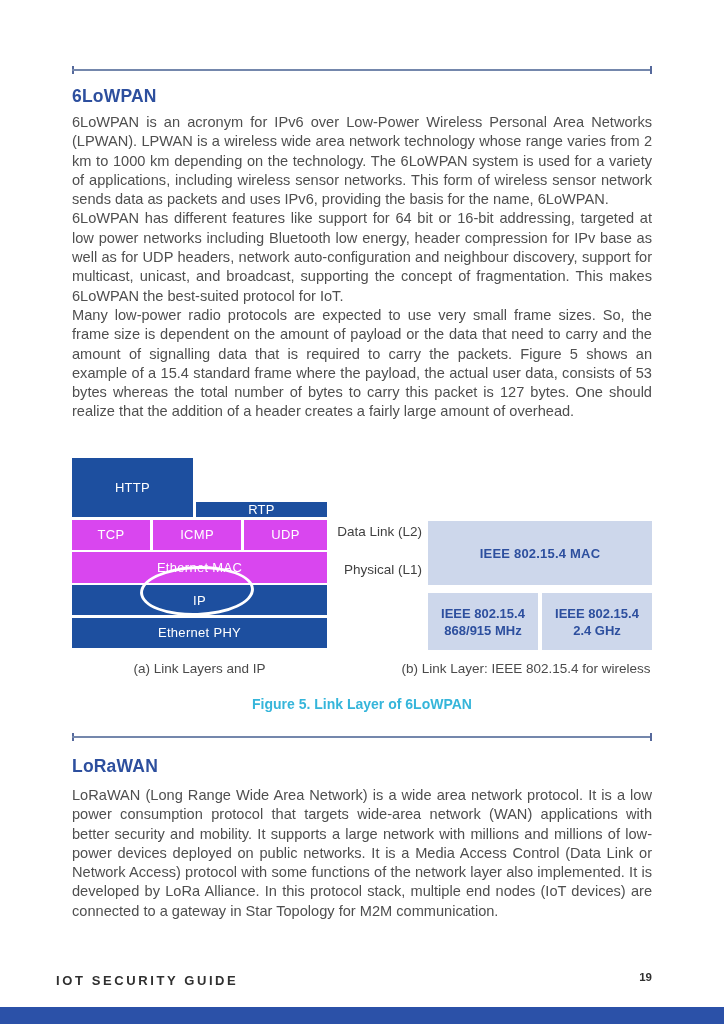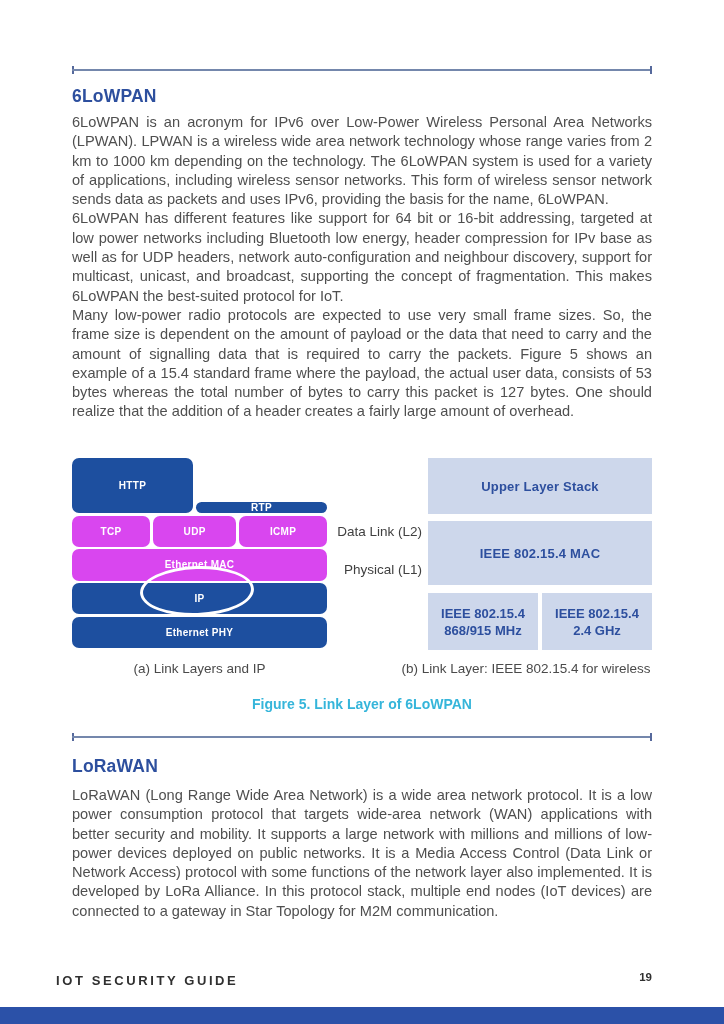--- a/index.html
+++ b/index.html
@@ -26,21 +26,21 @@
   }
   .bodytext p { margin:0; }
 
   
   .figure { position:absolute; left:72px; top:458px; width:580px; height:192px; }
 
   .lstack { position:absolute; left:0; top:0; width:255px; height:190px;
             display:flex; flex-direction:column; gap:2.5px; }
   .lrow { display:flex; flex:1; gap:3px; }
   .cell { display:flex; align-items:center; justify-content:center;
-          color:#ffffff; font-size:10px; font-weight:bold; letter-spacing:.3px;border-radius:7px; }
+          color:#ffffff; font-size:13px; font-weight:normal; letter-spacing:.3px; }
   .cell.dark { background:#1d4f9f; }
   .cell.cyan { background:#d946ef; }
 
   .mac-ellipse { position:absolute; left:68px; top:108px; width:108px; height:44px;
                  border:3.5px solid #ffffff; border-radius:50%;
                  transform:rotate(-2deg); pointer-events:none; }
 
   .mid-label { position:absolute; right:230px; color:#404040; font-size:13.5px; white-space:nowrap; }
   .mid-label.l2 { top:66px; }
   .mid-label.l1 { top:104px; }
@@ -91,40 +91,39 @@
 
   <div class="figure">
 
     <div class="lstack">
       <div class="lrow">
         <div class="cell dark" style="flex:121;">HTTP</div>
         <div class="cell dark" style="flex:131;margin-top:44px;">RTP</div>
       </div>
       <div class="lrow">
         <div class="cell cyan" style="flex:80;">TCP</div>
+        <div class="cell cyan" style="flex:90;">ICMP</div>
         <div class="cell cyan" style="flex:85;">UDP</div>
-        <div class="cell cyan" style="flex:90;">ICMP</div>
       </div>
       <div class="lrow">
         <div class="cell cyan" style="flex:1;">Ethernet MAC</div>
       </div>
       <div class="lrow">
         <div class="cell dark" style="flex:1;">IP</div>
       </div>
       <div class="lrow">
         <div class="cell dark" style="flex:1;">Ethernet PHY</div>
       </div>
     </div>
     <div class="mac-ellipse"></div>
 
     <div class="mid-label l2">Data Link (L2)</div>
     <div class="mid-label l1">Physical (L1)</div>
 
     <div class="rstack">
-      <div class="rbox b1">Upper Layer Stack</div>
       <div class="rbox b2">IEEE 802.15.4 MAC</div>
       <div class="rrow">
         <div class="rbox2">
           <span>IEEE 802.15.4</span>
           <span>868/915 MHz</span>
         </div>
         <div class="rbox2">
           <span>IEEE 802.15.4</span>
           <span>2.4 GHz</span>
         </div>

